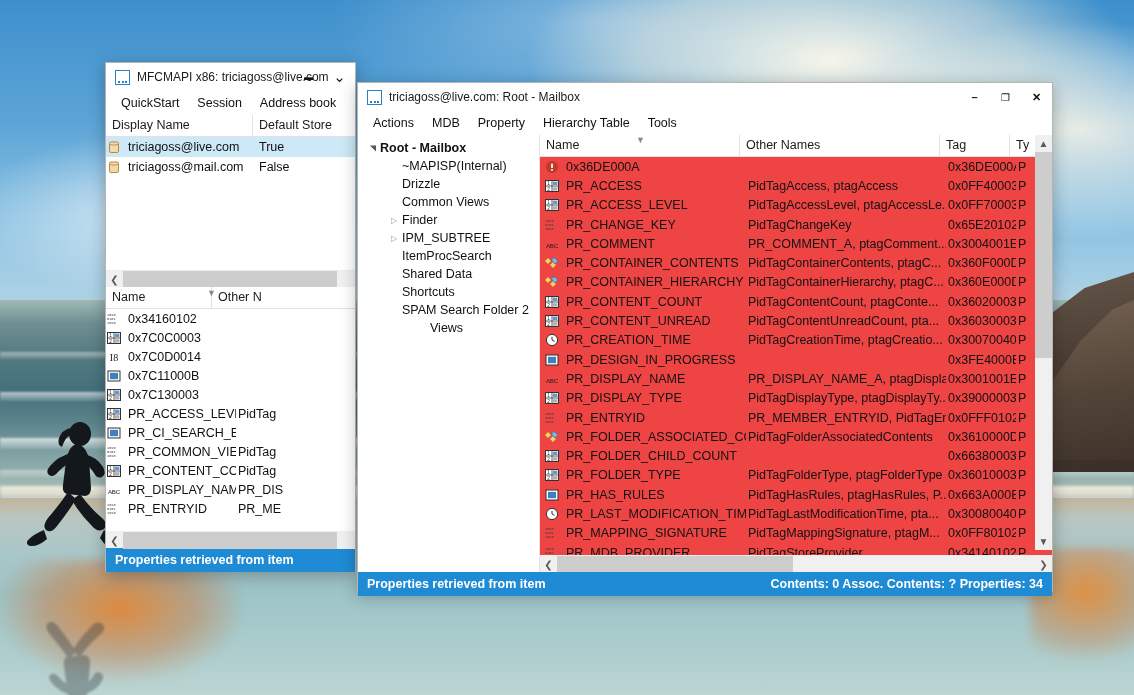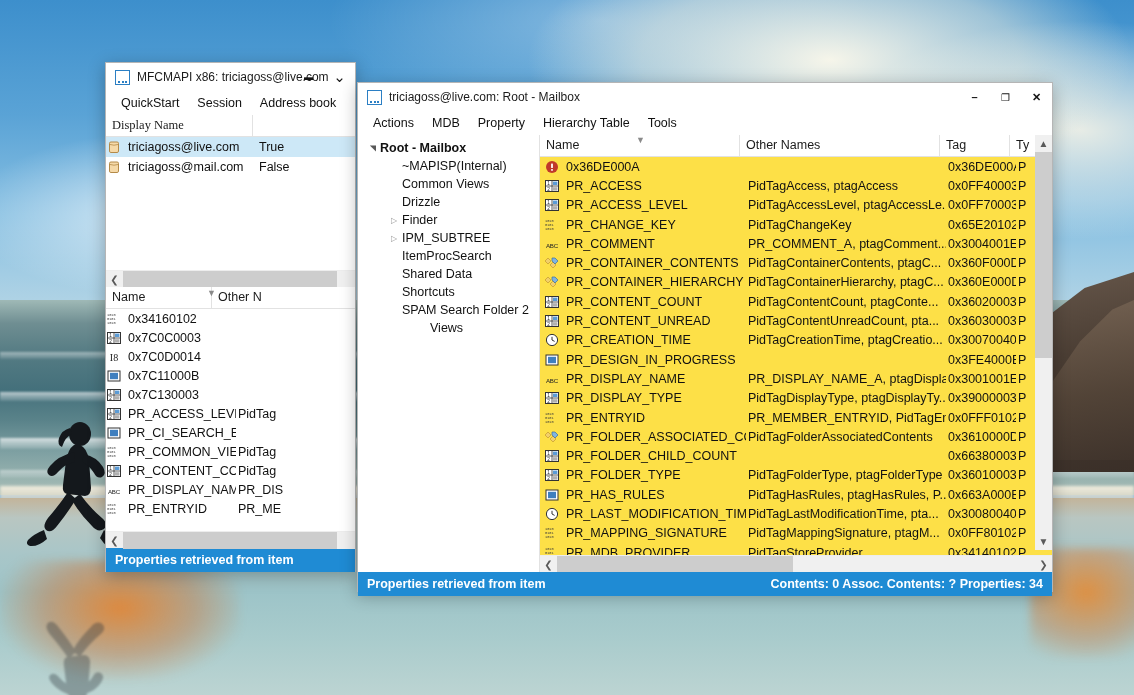--- a/index.html
+++ b/index.html
@@ -256,21 +256,22 @@
   </div>
 
   <div class="menubar">
     <span class="menuitem">QuickStart</span>
     <span class="menuitem">Session</span>
     <span class="menuitem">Address book</span>
   </div>
 
   <div style="height:155px; background:#fff; position:relative; overflow:hidden;">
     <div class="hdr-row">
-      <div class="hdr-cell" style="width:147px;font-family:Liberation Serif, serif;">Display Name</div>
+      <div class="hdr-cell" style="width:147px;">Display Name</div>
+      <div class="hdr-cell" style="width:150px; border-right:none;">Default Store</div>
     </div>
     <div id="w1-stores">
         <div class="row sel" style="height: 20px;">
           <span class="picon">
             <svg width="16" height="14" viewBox="0 0 16 14">
               <rect x="3.5" y="2" width="9" height="10.5" rx="1.4" fill="#f5d9a8" stroke="#b48a48" stroke-width="1"></rect>
               <path d="M3.5 4.4 Q8 6 12.5 4.4" fill="none" stroke="#b48a48" stroke-width=".8"></path>
             </svg>
           </span>
           <span class="cell" style="width: 131px;">triciagoss@live.com</span>
@@ -472,39 +473,39 @@
   </div>
 
   <div class="menubar">
     <span class="menuitem">Actions</span>
     <span class="menuitem">MDB</span>
     <span class="menuitem">Property</span>
     <span class="menuitem">Hierarchy Table</span>
     <span class="menuitem">Tools</span>
   </div>
 
-  <div style="display:flex; height:437px; background:#fde047;">
+  <div style="display:flex; height:437px; background:#ef4444;">
 
     <div style="width:181px; background:#fff; padding-top:4px; overflow:hidden;">
       <div id="w2-tree">
           <div class="tree-item" style="padding-left: 6px;">
             <span class="tree-twisty" style="transform: rotate(-90deg);">◢</span>
             <span class="tree-root-label">Root - Mailbox</span>
           </div>
           <div class="tree-item" style="padding-left: 28px;">
             <span class="tree-twisty"></span>
             <span>~MAPISP(Internal)</span>
           </div>
           <div class="tree-item" style="padding-left: 28px;">
             <span class="tree-twisty"></span>
-            <span>Common Views</span>
+            <span>Drizzle</span>
           </div>
           <div class="tree-item" style="padding-left: 28px;">
             <span class="tree-twisty"></span>
-            <span>Drizzle</span>
+            <span>Common Views</span>
           </div>
           <div class="tree-item" style="padding-left: 28px;">
             <span class="tree-twisty" style="color: rgb(154, 154, 154);">▷</span>
             <span>Finder</span>
           </div>
           <div class="tree-item" style="padding-left: 28px;">
             <span class="tree-twisty" style="color: rgb(154, 154, 154);">▷</span>
             <span>IPM_SUBTREE</span>
           </div>
           <div class="tree-item" style="padding-left: 28px;">

